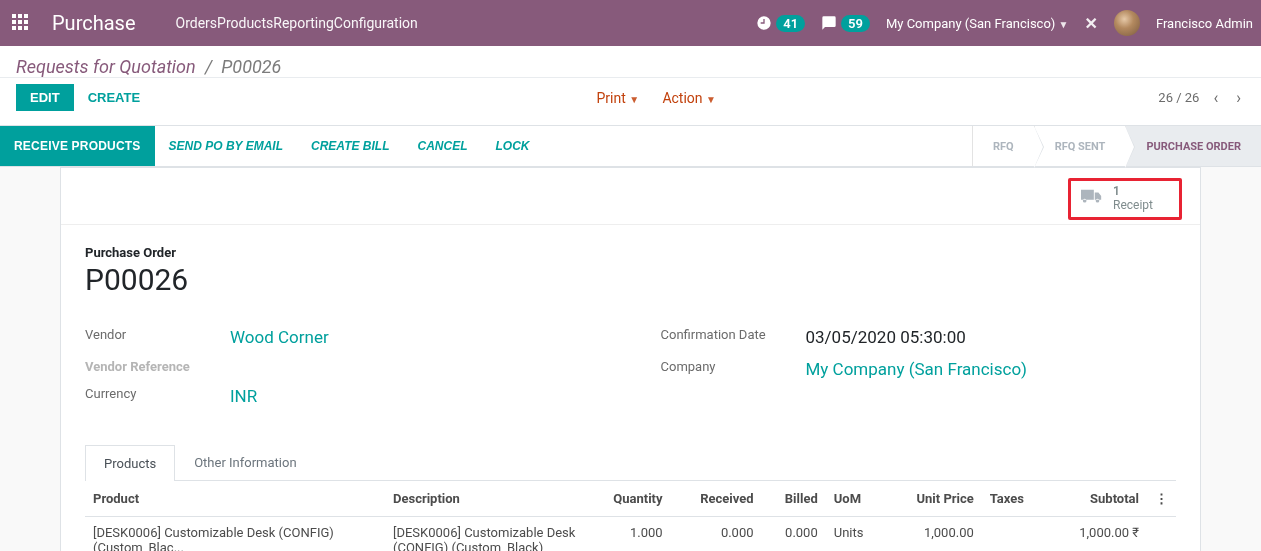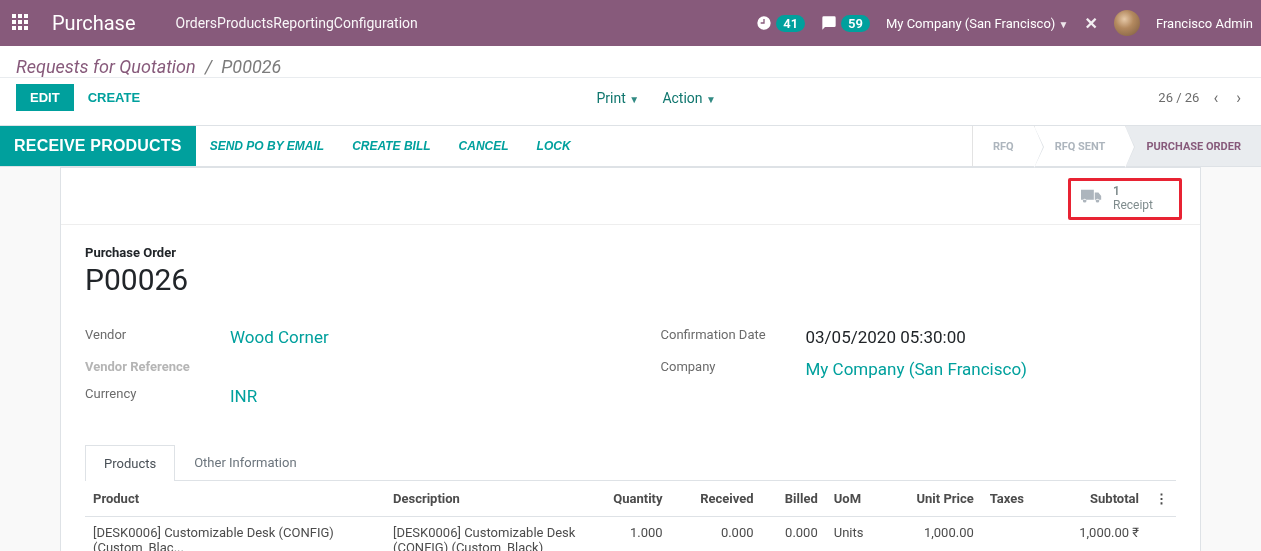--- a/index.html
+++ b/index.html
@@ -23,28 +23,28 @@
   .crumb-row { background: #fff; padding: 10px 16px 0; border-bottom: 1px solid #e9ecef; font-style: italic; }
   .crumb-a { color: #875a7b; font-size: 18px; text-decoration: none; }
   .crumb-sep { color: #7c7c7c; font-size: 18px; margin: 0 6px; }
   .crumb-cur { color: #7c7c7c; font-size: 18px; }
   
   
   .ctrl-row { background: #fff; display: flex; align-items: center; padding: 6px 16px 14px; }
   .btn-edit { background: #00a09d; color: #fff; border: none; padding: 6px 14px; font-size: 13px; font-weight: 600; cursor: pointer; }
   .btn-create { background: none; border: none; color: #00a09d; font-size: 13px; font-weight: 600; padding: 6px 14px; cursor: pointer; }
   .ctrl-center { flex: 1; text-align: center; }
-  .dd { color: #0f766e; font-size: 14px; margin: 0 10px; cursor: pointer; }
+  .dd { color: #c2410c; font-size: 14px; margin: 0 10px; cursor: pointer; }
   .pager { display: flex; align-items: center; gap: 10px; color: #6c6c6c; font-size: 13px; }
   .pager-arrow { color: #6c6c6c; font-size: 16px; cursor: pointer; padding: 0 4px; }
 
   
   .statusbar { background: #fff; border-top: 1px solid #dee2e6; border-bottom: 1px solid #dee2e6; display: flex; align-items: stretch; height: 42px; }
   .statusbar-left { display: flex; }
-  .sb-btn { border: none; background: #00a09d; color: #fff; font-size: 16px; font-weight: 700; padding: 0 14px; cursor: pointer; letter-spacing: 0.2px; }
+  .sb-btn { border: none; background: #00a09d; color: #fff; font-size: 12px; font-weight: 700; padding: 0 14px; cursor: pointer; letter-spacing: 0.2px; }
   .sb-link { border: none; background: none; color: #00a09d; font-size: 12px; font-weight: 700; padding: 0 14px; cursor: pointer; font-style: italic; }
   .statusbar-right { margin-left: auto; display: flex; align-items: stretch; }
   .stage { display: flex; align-items: center; padding: 0 20px; font-size: 11px; font-weight: 700; color: #adb5bd; position: relative; border-left: 1px solid #e3e3e3; }
   .stage.active { background: #e9ecef; color: #875a7b; }
   .stage::after { content: ""; position: absolute; right: -9px; top: 0; width: 0; height: 0; border-top: 21px solid transparent; border-bottom: 21px solid transparent; border-left: 9px solid #fff; z-index: 2; }
   .stage.active::after { border-left-color: #e9ecef; }
   .stage::before { content: ""; position: absolute; right: -10px; top: 0; width: 0; height: 0; border-top: 21px solid transparent; border-bottom: 21px solid transparent; border-left: 10px solid #dee2e6; z-index: 1; }
   .stage:last-child::after, .stage:last-child::before { display: none; }
 
   

